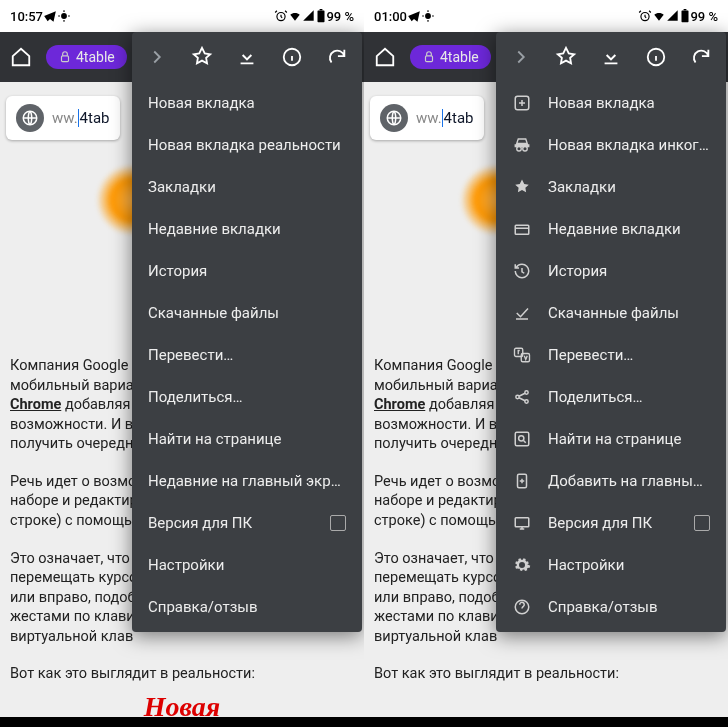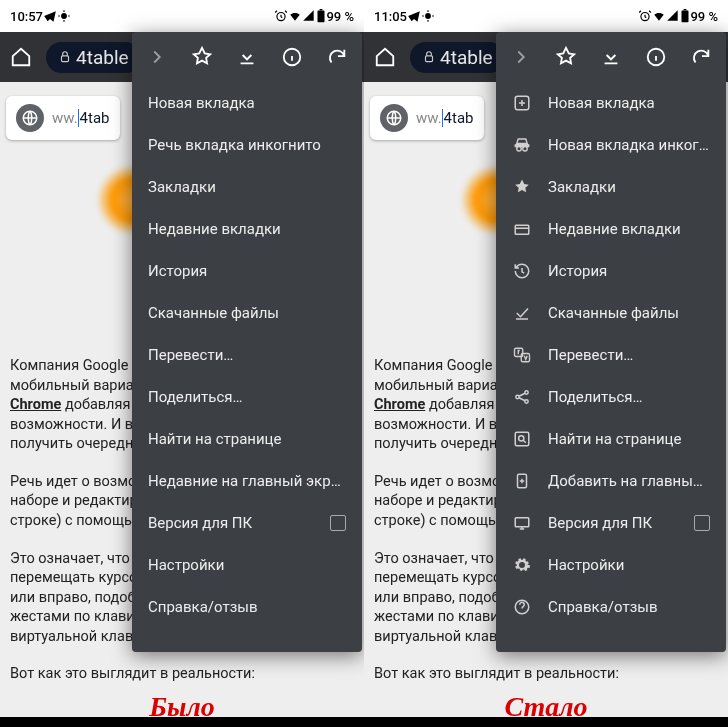--- a/index.html
+++ b/index.html
@@ -7,34 +7,34 @@
   .container { display: flex; width: 728px; height: 727px; }
   .pane { width: 364px; height: 727px; position: relative; background: #eeeeee; overflow: hidden; }
 
   .statusbar { height: 32px; background: #fff; display: flex; align-items: center; justify-content: space-between; padding: 0 10px; font-size: 13px; font-weight: 500; }
   .status-left { display: flex; gap: 0; align-items: center; }
   .status-right { display: flex; gap: 0; align-items: center; }
   .sicon { display: inline-flex; }
 
   .toolbar { height: 50px; background: #303236; display: flex; align-items: center; padding: 0 10px; gap: 14px; }
   .tbicon { color: #fff; display: inline-flex; }
-  .url-pill { background: #0f172a; color: #e8e8e8; border-radius: 16px; padding: 4px 12px; font-size: 19px; display: flex; align-items: center; gap: 4px; }
+  .url-pill { background: #6d28d9; color: #e8e8e8; border-radius: 16px; padding: 4px 12px; font-size: 14px; display: flex; align-items: center; gap: 4px; }
 
   .content { padding: 14px 10px; font-size: 14.5px; color: #222; line-height: 1.35; }
   .content p { margin-bottom: 18px; }
   .content b { font-weight: 700; text-decoration: underline; }
 
   .cursor-card { position: absolute; left: 6px; top: 96px; display: flex; align-items: center; gap: 8px; background: #fff; border-radius: 6px; box-shadow: 0 1px 3px rgba(0,0,0,.3); padding: 8px 10px; }
   .cursor-time { position: absolute; left: 10px; top: 96px; font-size: 12px; color: #666; }
   .globe-circle { width: 28px; height: 28px; border-radius: 50%; background: #5f6368; display: flex; align-items: center; justify-content: center; }
   .mini-url { font-size: 15px; display: flex; align-items: center; }
   .mini-url .host { color: #888; }
   .mini-url .path { color: #0f172a; border-left: 1.5px solid #1a73e8; padding-left: 1px; }
 
-  .menu { position: absolute; top: 32px; right: 2px; width: 230px; background: #3c3f43; border-radius: 4px; box-shadow: 0 4px 20px rgba(0,0,0,.5); padding-bottom: 24px; }
+  .menu { position: absolute; top: 32px; right: 2px; width: 230px; background: #3c3f43; border-radius: 4px; box-shadow: 0 4px 20px rgba(0,0,0,.5); padding-bottom: 4px; }
   .menu-top { height: 50px; display: flex; align-items: center; justify-content: space-between; padding: 0 14px; }
   .menu-top .tbicon { color: #e0e0e0; }
   .menu-items { }
   .menu-item { display: flex; align-items: center; padding: 12px 16px; color: #ededed; font-size: 15px; gap: 16px; }
   .menu-item .mlabel { flex: 1; white-space: nowrap; overflow: hidden; text-overflow: ellipsis; }
   .menu-item .micon { width: 20px; display: inline-flex; justify-content: center; color: #d0d0d0; }
   .chk { width: 16px; height: 16px; border: 1.5px solid #aaa; border-radius: 2px; }
 
   .caption { position: absolute; bottom: 4px; width: 100%; text-align: center; font-size: 28px; font-weight: 700; color: #d00; font-family: Georgia, serif; font-style: italic; }
 
@@ -157,21 +157,21 @@
             <svg width="22" height="22" viewBox="0 0 24 24" fill="none" stroke="#fff" stroke-width="2">
               <path d="M20 11A8 8 0 106 18M20 4v7h-7"></path>
             </svg>
           </span>
       </div>
       <div class="menu-items" id="menu-left">
           <div class="menu-item">
             <span class="mlabel">Новая вкладка</span>
           </div>
           <div class="menu-item">
-            <span class="mlabel">Речь вкладка инкогнито</span>
+            <span class="mlabel">Новая вкладка реальности</span>
           </div>
           <div class="menu-item">
             <span class="mlabel">Закладки</span>
           </div>
           <div class="menu-item">
             <span class="mlabel">Недавние вкладки</span>
           </div>
           <div class="menu-item">
             <span class="mlabel">История</span>
           </div>
@@ -196,28 +196,28 @@
           </div>
           <div class="menu-item">
             <span class="mlabel">Настройки</span>
           </div>
           <div class="menu-item">
             <span class="mlabel">Справка/отзыв</span>
           </div>
         </div>
     </div>
 
-    <div class="caption">Было</div>
+    <div class="caption">Новая</div>
     <div class="navbar-bottom"></div>
   </div>
 
   <div class="pane">
     <div class="statusbar">
       <div class="status-left">
-        <span>11:05</span>
+        <span>01:00</span>
         <span class="sicon">
             <svg width="14" height="14" viewBox="0 0 24 24" fill="#000">
               <path d="M2 12l20-8-4 18-6-5-4 4z"></path>
             </svg>
           </span>
         <span class="sicon">
             <svg width="14" height="14" viewBox="0 0 24 24" fill="#000">
               <circle cx="12" cy="12" r="5"></circle>
               <path d="M12 2v3M12 19v3M2 12h3M19 12h3" stroke="#000" stroke-width="2"></path>
             </svg>
@@ -433,17 +433,16 @@
               <svg width="18" height="18" viewBox="0 0 24 24" fill="none" stroke="currentColor" stroke-width="2">
                 <circle cx="12" cy="12" r="9"></circle>
                 <path d="M9 9a3 3 0 115 2c-1 1-2 1.5-2 3M12 17h0"></path>
               </svg>
             </span>
             <span class="mlabel">Справка/отзыв</span>
           </div>
         </div>
     </div>
 
-    <div class="caption">Стало</div>
     <div class="navbar-bottom"></div>
   </div>
 
 </div>
 
 </body></html>

